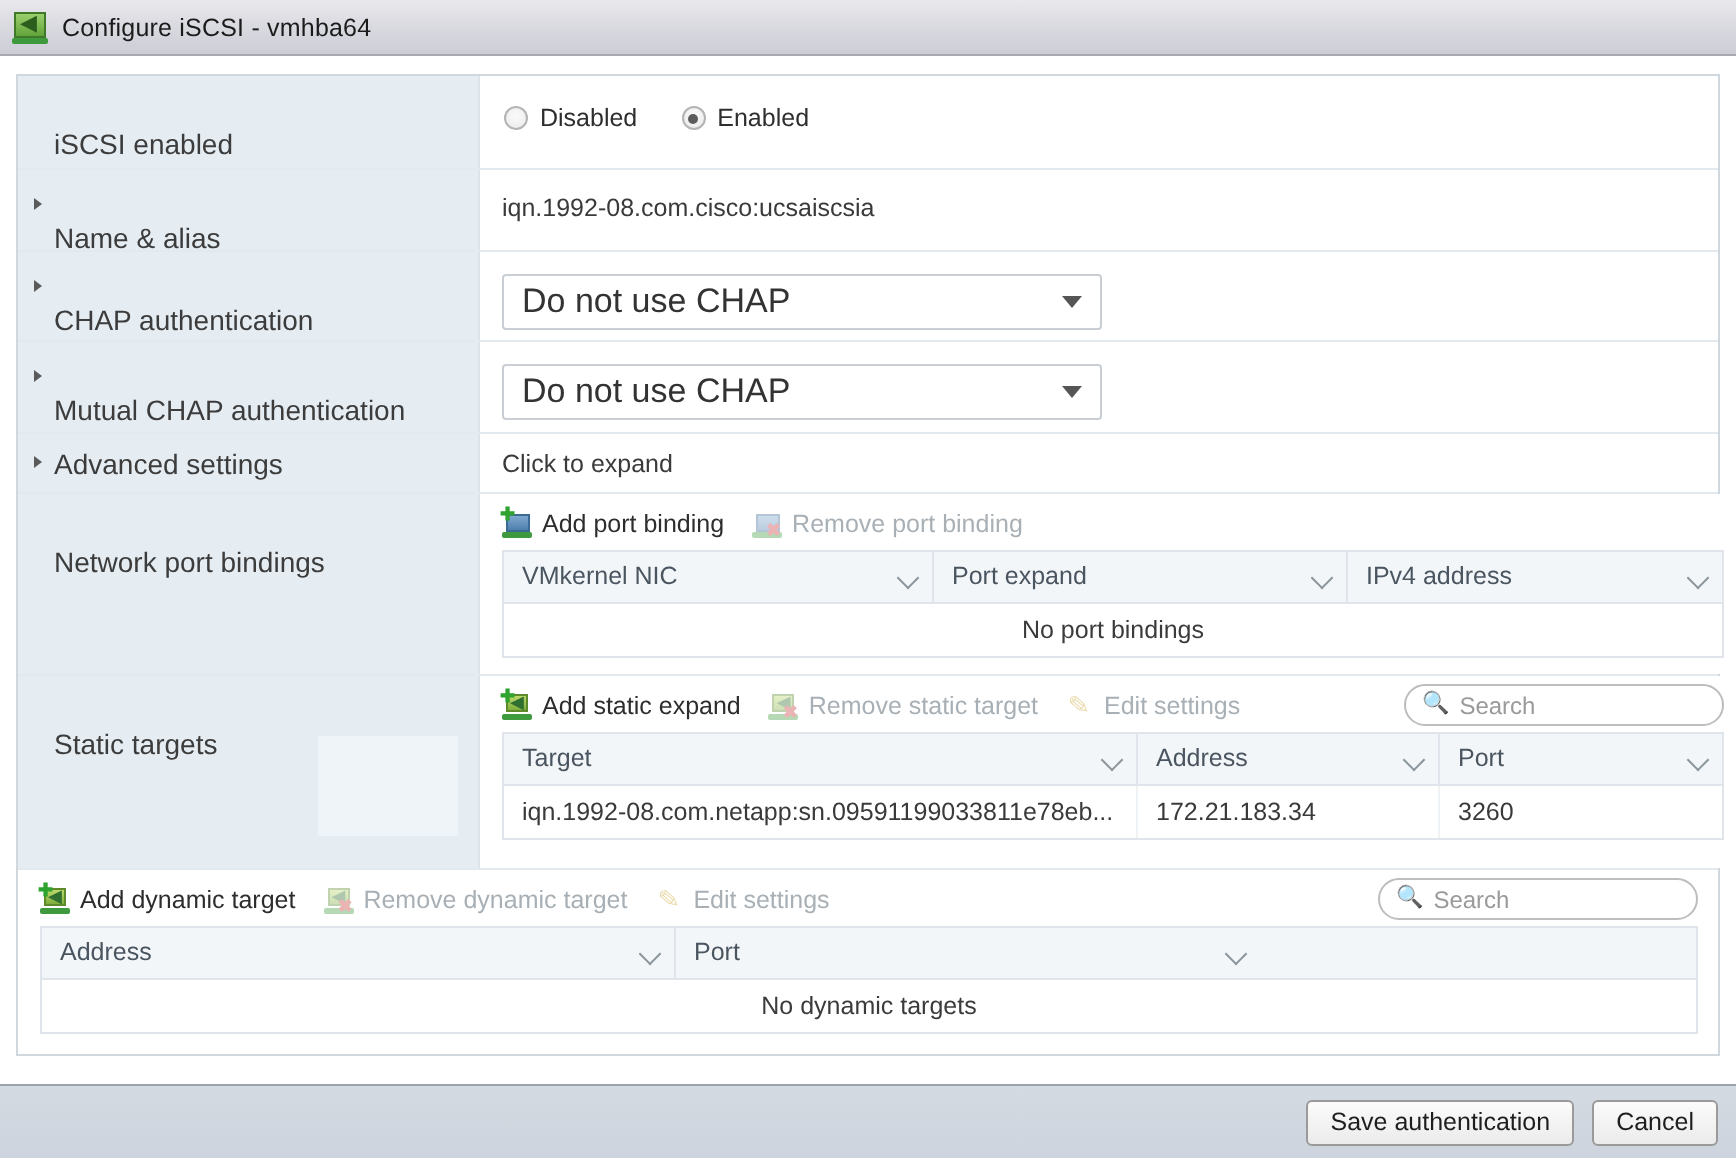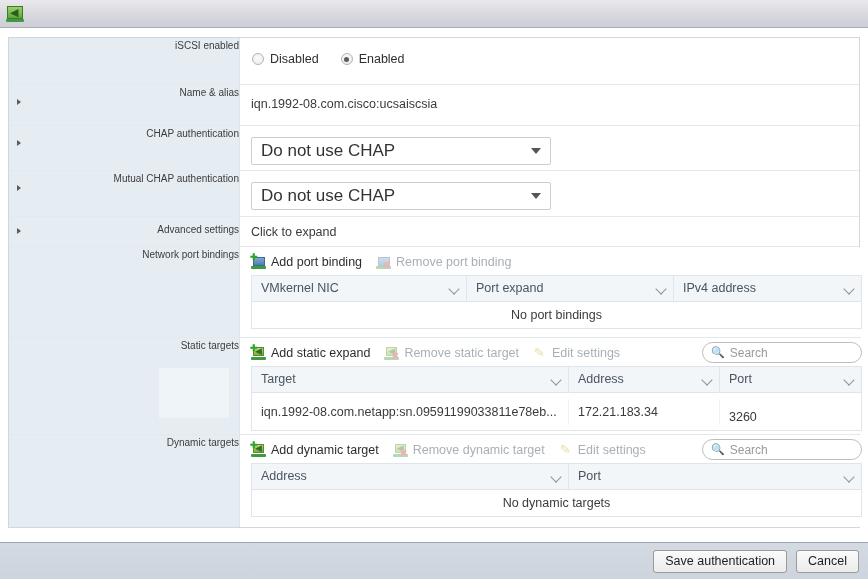--- a/index.html
+++ b/index.html
@@ -43,25 +43,24 @@
   .row {
     display: flex;
     border-bottom: 1px solid #e3eaef;
     box-sizing: border-box;
   }
   .row:last-child { border-bottom: none; }
   .row-label {
     width: 231px; flex: none;
     background: #e5edf3;
     box-sizing: border-box;
-    padding: 2px 0 0 18px;
+    padding: 26px 0 0 18px;
     border-right: 1px solid #dbe4ea;
-    font-size: 10px; color: #3c3c3c;
+    font-size: 14px; color: #3c3c3c;
     position: relative;
-    text-align: right;
   }
   .arrow {
     position: absolute; left: 8px; top: 14px;
     width: 0; height: 0;
     border-left: 4.5px solid #5a5a5a;
     border-top: 3.5px solid transparent;
     border-bottom: 3.5px solid transparent;
   }
   .row-content {
     flex: 1 1 auto; box-sizing: border-box;
@@ -141,21 +140,21 @@
     border-left: 1.4px solid #8a949c; border-bottom: 1.4px solid #8a949c;
     transform: rotate(-45deg);
   }
   .grid-row { display: flex; border-bottom: 1px solid #dfe5ea; background: #fff; align-items: center; }
   .gc {
     box-sizing: border-box; height: 26px; line-height: 26px;
     font-size: 12.5px; color: #3a3a3a; padding-left: 9px;
     border-right: 1px solid #eef2f5; overflow: hidden;
     white-space: nowrap; text-overflow: ellipsis;
   }
-  .gc:last-child { border-right: none; margin-top: 11px; }
+  .gc:last-child { border-right: none; }
   .grid-empty {
     height: 26px; line-height: 26px; text-align: center;
     font-size: 12.5px; color: #3b3b3b; background: #fff;
     border-bottom: 1px solid #dfe5ea;
   }
 
   
   .footer {
     position: absolute; left: 0; top: 542px; width: 868px; height: 37px;
     background: linear-gradient(to bottom, #d4dae2 0%, #cdd4dd 100%);
@@ -223,20 +222,21 @@
 <body>
 
 <div id="app">
 
   <div class="titlebar">
     <div class="titlebar-icon">
       <div class="title-ic-box"></div>
       <div class="title-ic-arrow"></div>
       <div class="title-ic-base"></div>
     </div>
+    <div class="titlebar-title">Configure iSCSI - vmhba64</div>
   </div>
 
   <div class="panel">
 
     <div class="row" style="height:47px">
       <div class="row-label">
         <span>iSCSI enabled</span>
       </div>
       <div class="row-content">
         <div class="radio-line">
@@ -389,23 +389,20 @@
           <div class="grid-row">
             <div class="gc" style="width:317px">iqn.1992-08.com.netapp:sn.09591199033811e78eb...</div>
             <div class="gc" style="width:151px">172.21.183.34</div>
             <div class="gc" style="width:141px">3260</div>
           </div>
         </div>
       </div>
     </div>
 
     <div class="row" style="height:92px">
-      <div class="row-label">
-        <span>Dynamic targets</span>
-      </div>
       <div class="row-content">
         <div class="toolbar">
           <div class="tb-item">
             <span class="tb-icon">
               <span class="ic-tgt"></span>
                 <span class="ic-arrow"></span>
                 <span class="ic-base"></span>
                 <span class="ic-plus"></span>
             </span>
             <span class="tb-text">Add dynamic target</span>

